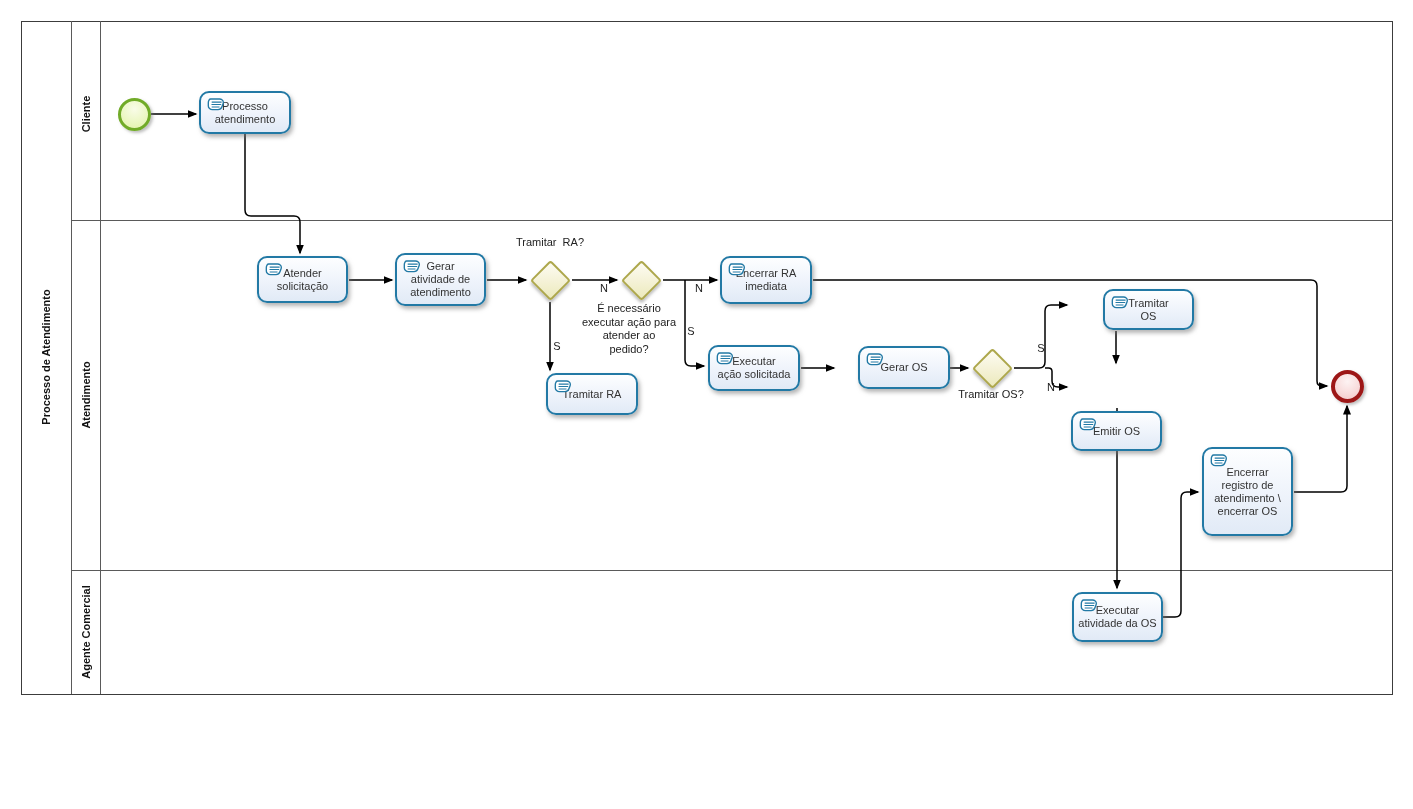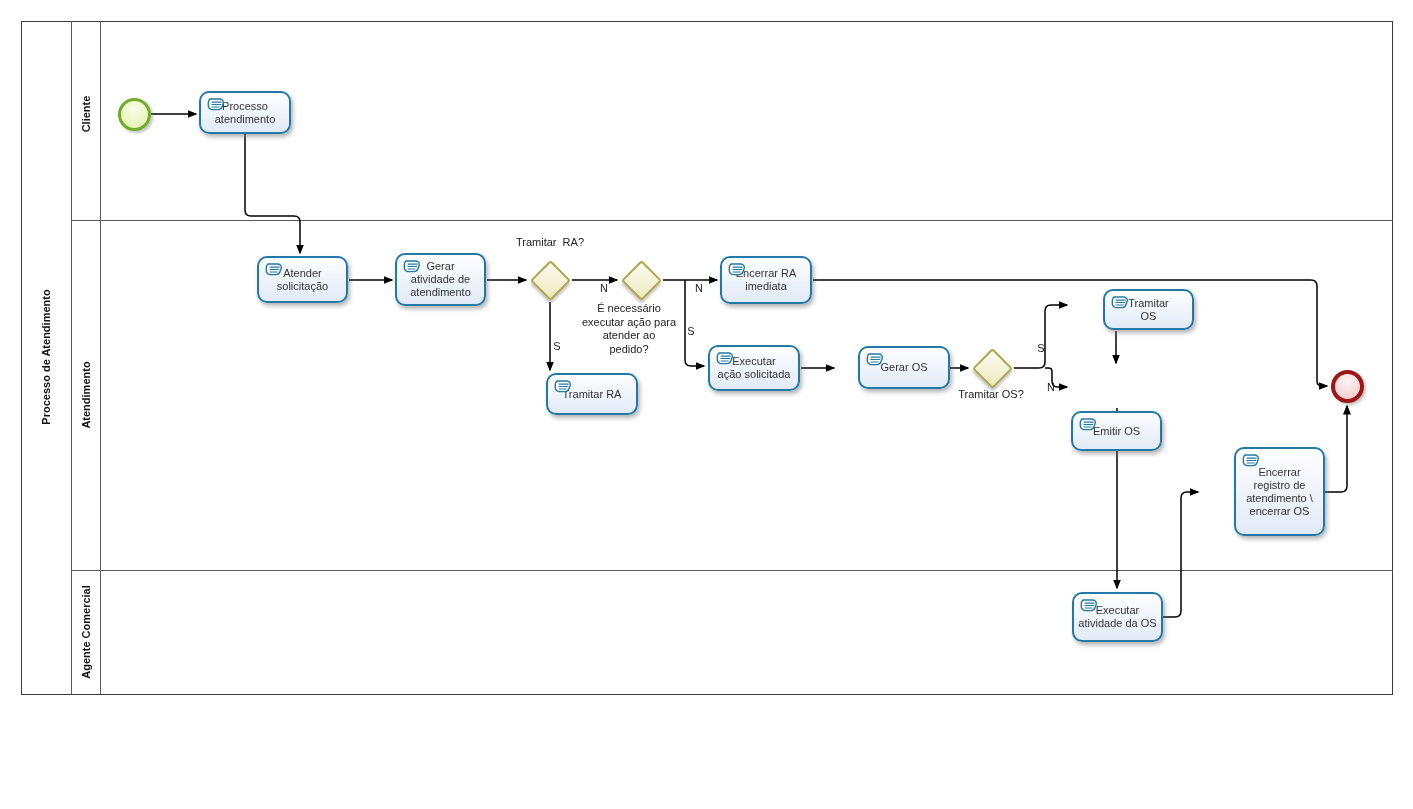--- a/index.html
+++ b/index.html
@@ -149,21 +149,21 @@
         <span class="task-label">Emitir OS</span>
       </div>
       <div class="task" style="left: 1072px; top: 592px; width: 87px; height: 46px;">
         <svg class="task-icon" viewBox="0 0 18 13">
           <path d="M4.4 1.8h8.4c2 0 3.6 1.4 3.6 3.1 0 .5-.1 1-.3 1.5l-1 2.7c-.6 1.6-2 2.7-3.7 2.7H6.1c-2.1 0-3.9-1.6-3.9-3.5V5.4c0-1.9 1-3.6 2.2-3.6z" fill="#fff" stroke="#2279a5" stroke-width="1.3"></path>
           <path d="M5.4 4.7h9.4M5.2 7h9.2M5.4 9.3h7.4" stroke="#2279a5" stroke-width="1.1" fill="none"></path>
         </svg>
         <span class="task-label">Executar
 atividade da OS</span>
       </div>
-      <div class="task" style="left: 1202px; top: 447px; width: 87px; height: 85px; margin-left: 32px;">
+      <div class="task" style="left: 1202px; top: 447px; width: 87px; height: 85px;">
         <svg class="task-icon" viewBox="0 0 18 13">
           <path d="M4.4 1.8h8.4c2 0 3.6 1.4 3.6 3.1 0 .5-.1 1-.3 1.5l-1 2.7c-.6 1.6-2 2.7-3.7 2.7H6.1c-2.1 0-3.9-1.6-3.9-3.5V5.4c0-1.9 1-3.6 2.2-3.6z" fill="#fff" stroke="#2279a5" stroke-width="1.3"></path>
           <path d="M5.4 4.7h9.4M5.2 7h9.2M5.4 9.3h7.4" stroke="#2279a5" stroke-width="1.1" fill="none"></path>
         </svg>
         <span class="task-label">Encerrar
 registro de
 atendimento \
 encerrar OS</span>
       </div>
       <div class="event-end" style="left: 1330.5px; top: 369.5px;"></div>

